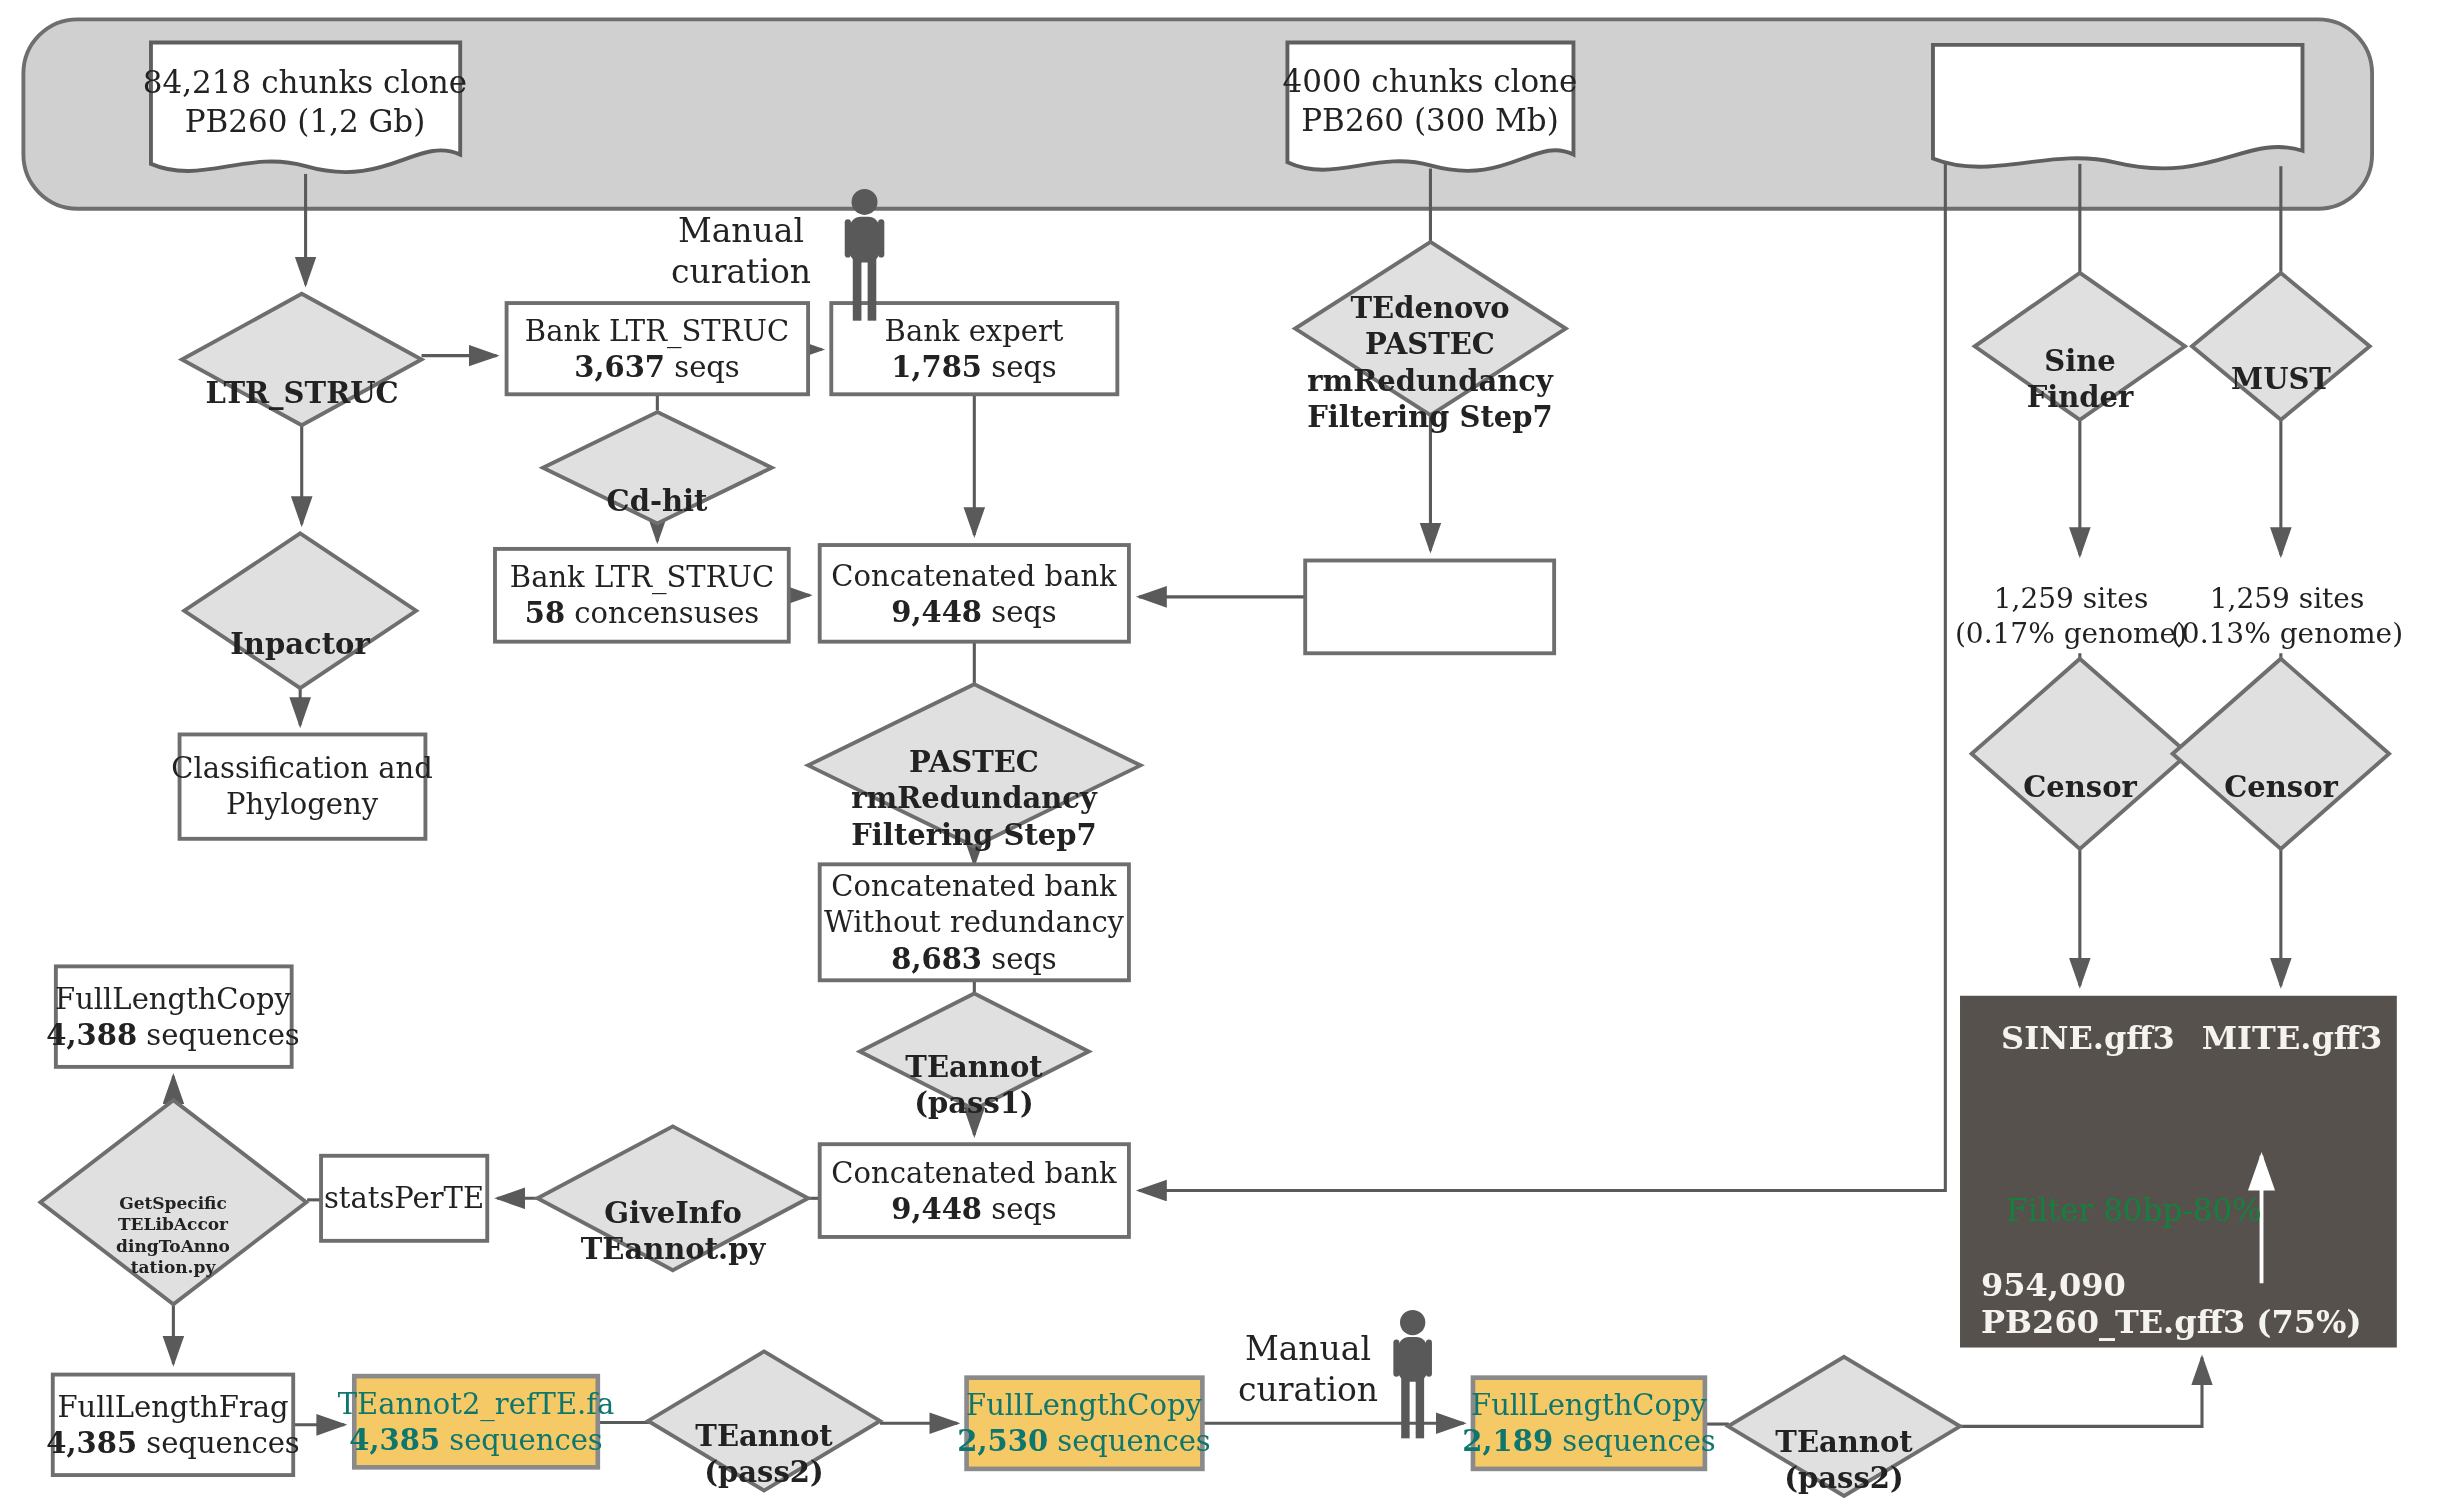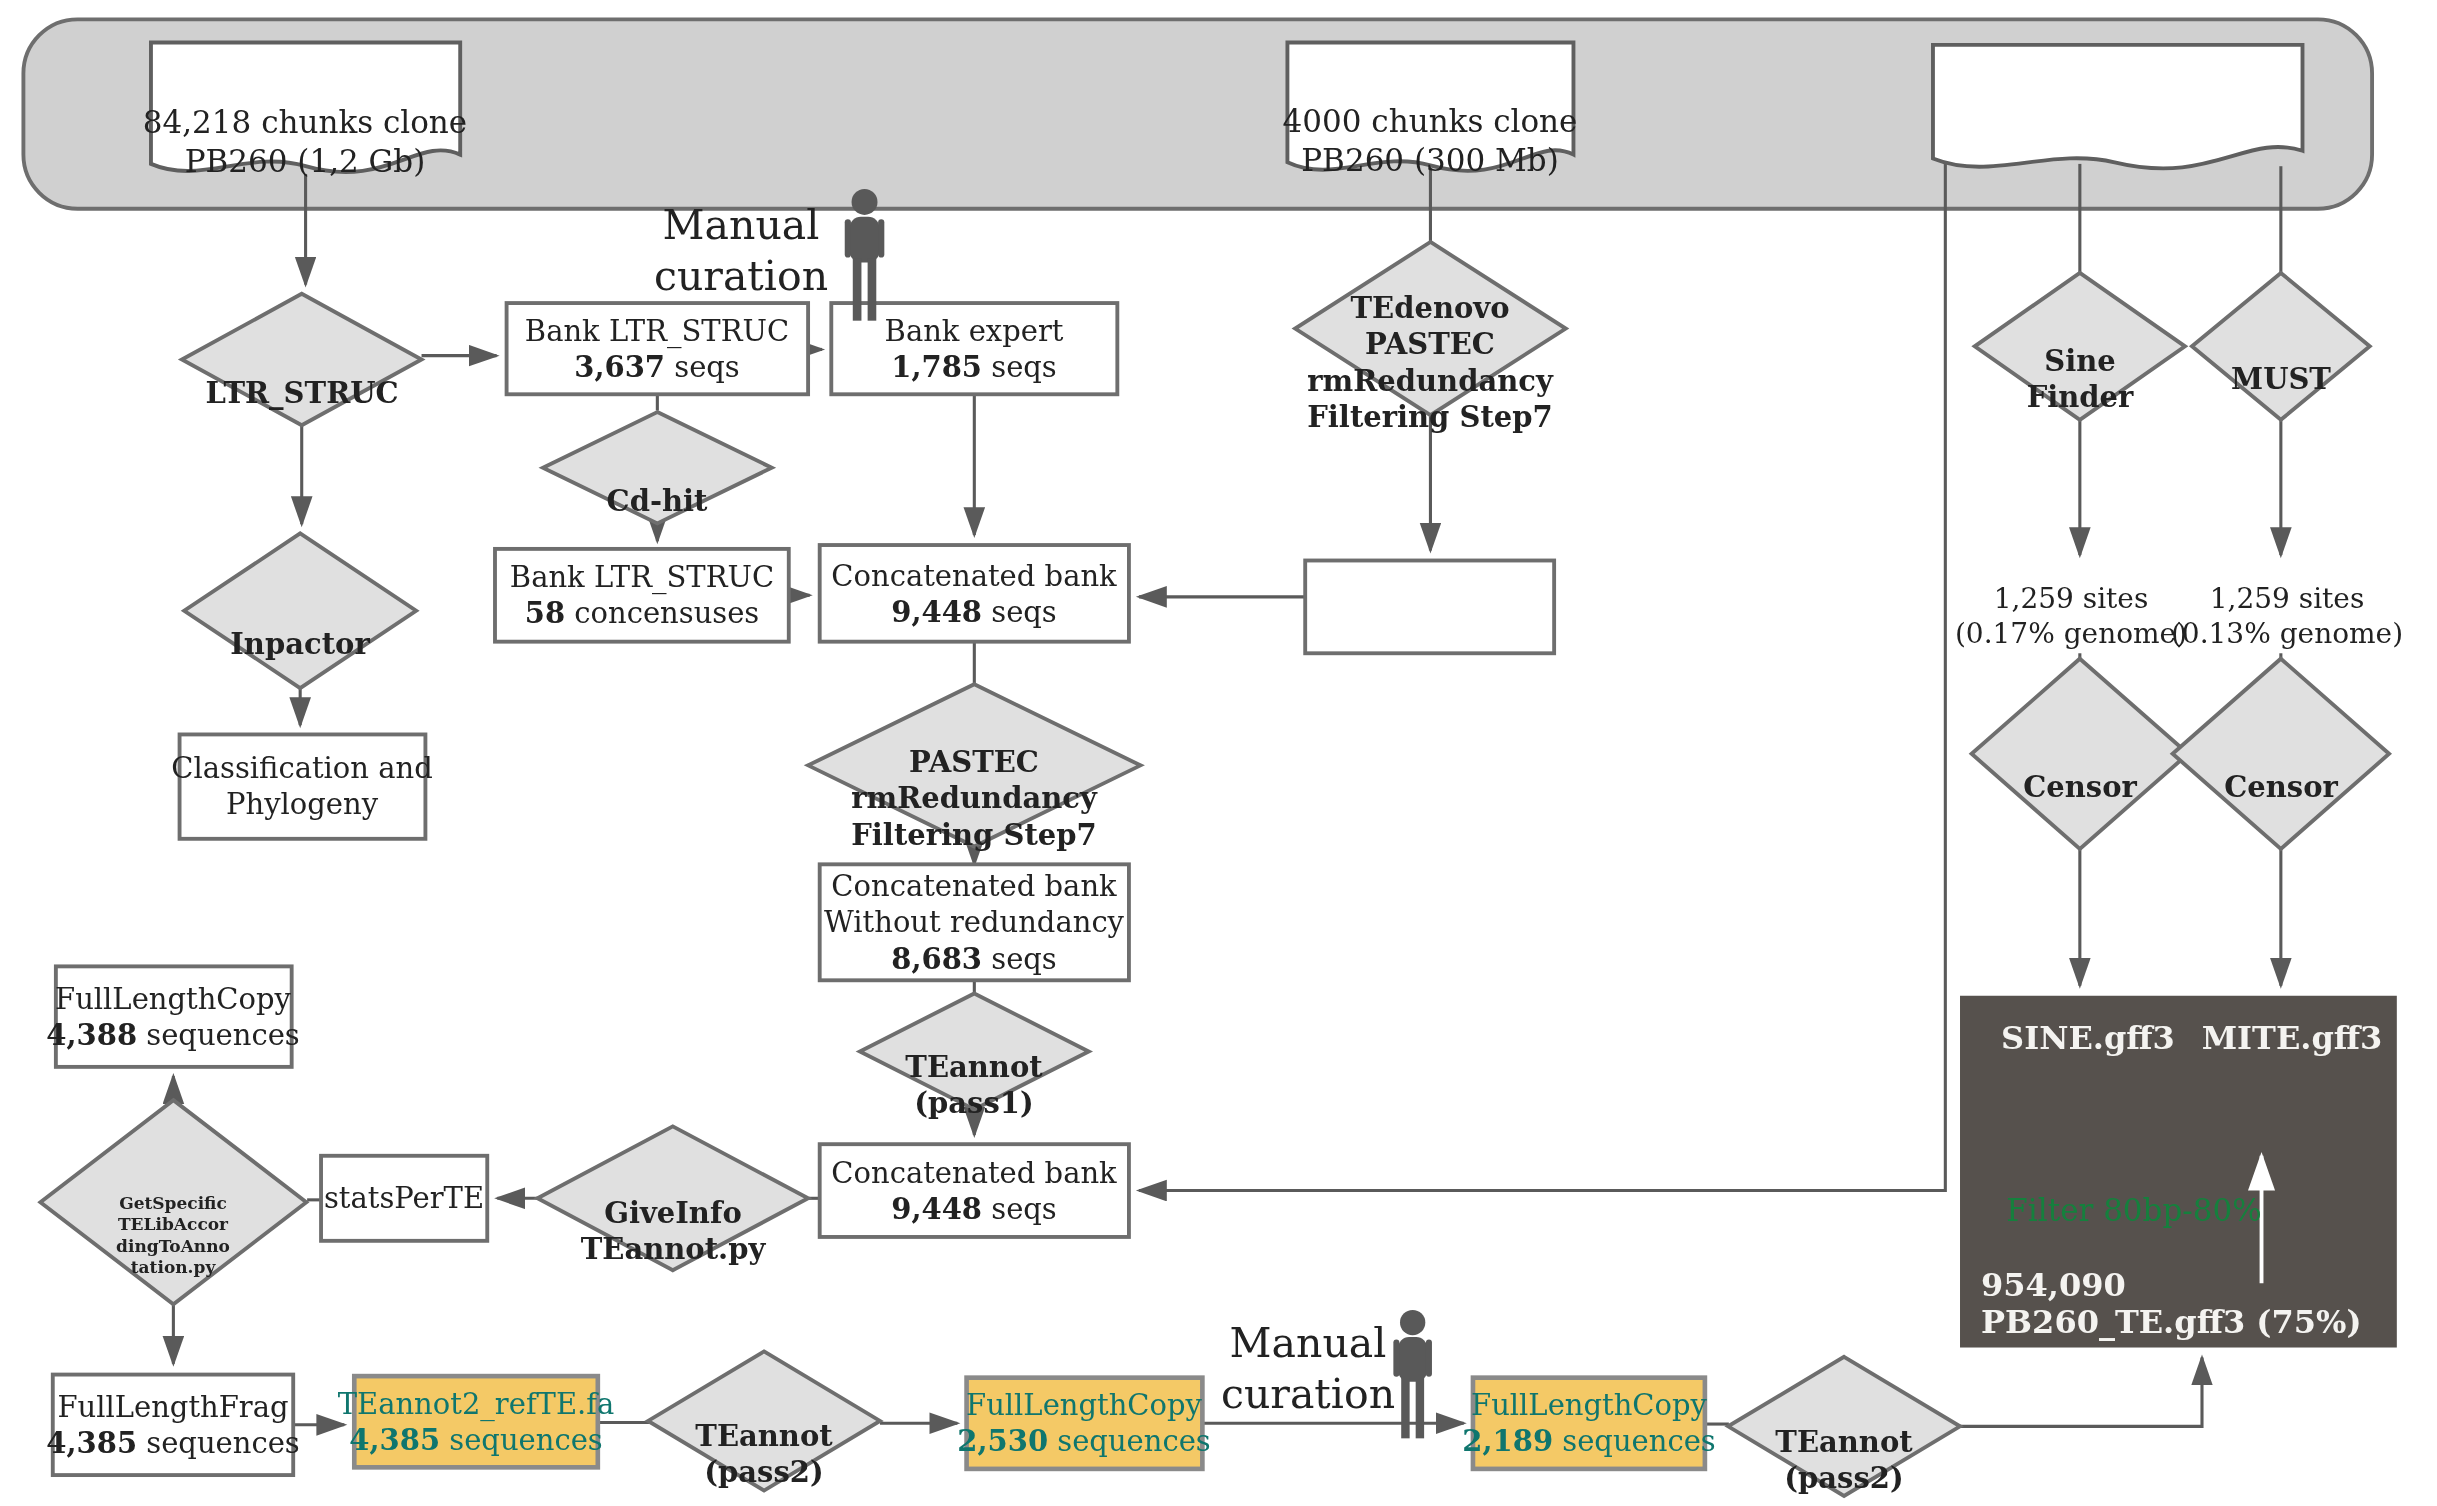--- a/index.html
+++ b/index.html
@@ -19,24 +19,24 @@
     font-size:29px;
     line-height:1.25;
     white-space:nowrap;
   }
   .tl{
     position:absolute;
     transform:translate(0,-50%);
     text-align:left;
     white-space:nowrap;
   }
-  .doc-t{font-size:31px;margin-top:40px;}
+  .doc-t{font-size:31px;}
   .dia-t{font-size:29px;font-weight:700;margin-top:33px;}
   .dia-t.small{font-size:17px;}
-  .ann-t{font-size:41px;}
+  .ann-t{font-size:33px;}
   .sites-t{font-size:28px;}
   .dark-t{font-size:32px;font-weight:700;color:#f4f3f0;line-height:1.15;}
   .dark-reg{font-size:31px;font-weight:400;color:#15803d;}
   .orange-t{color:#0f766e;}
   b{font-weight:700;}
 </style>
 </head>
 <body>
 
 <div class="stage">

